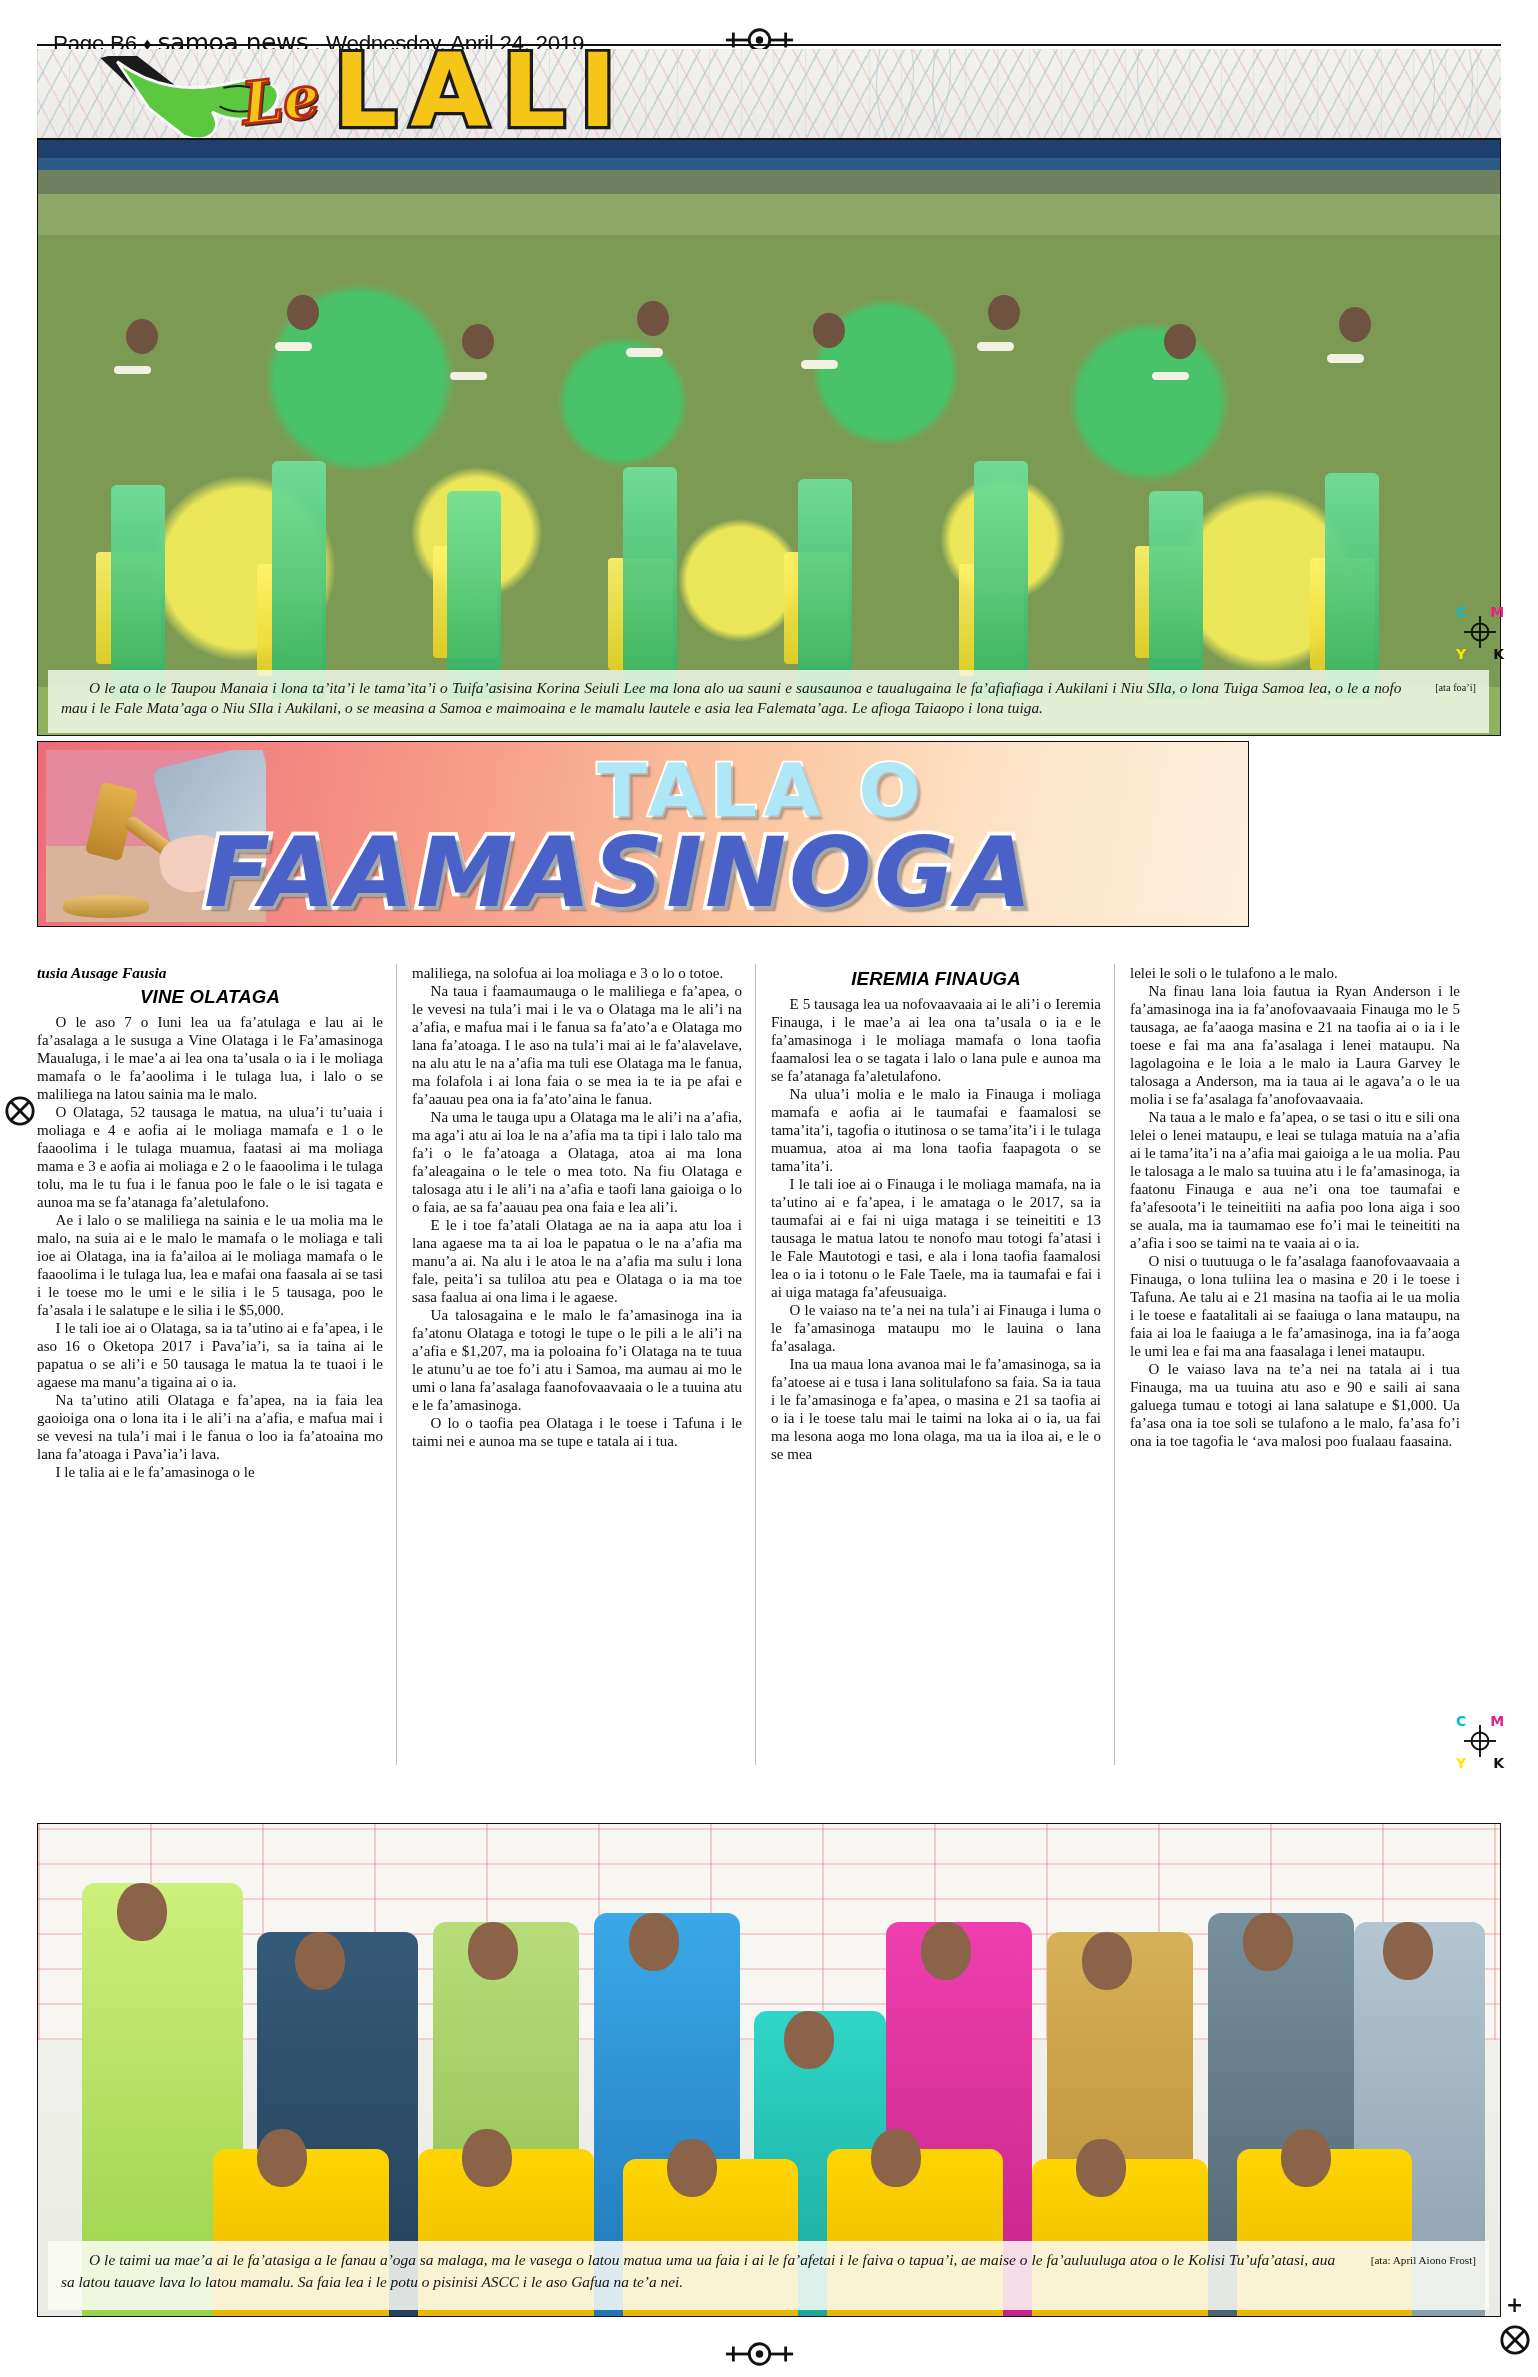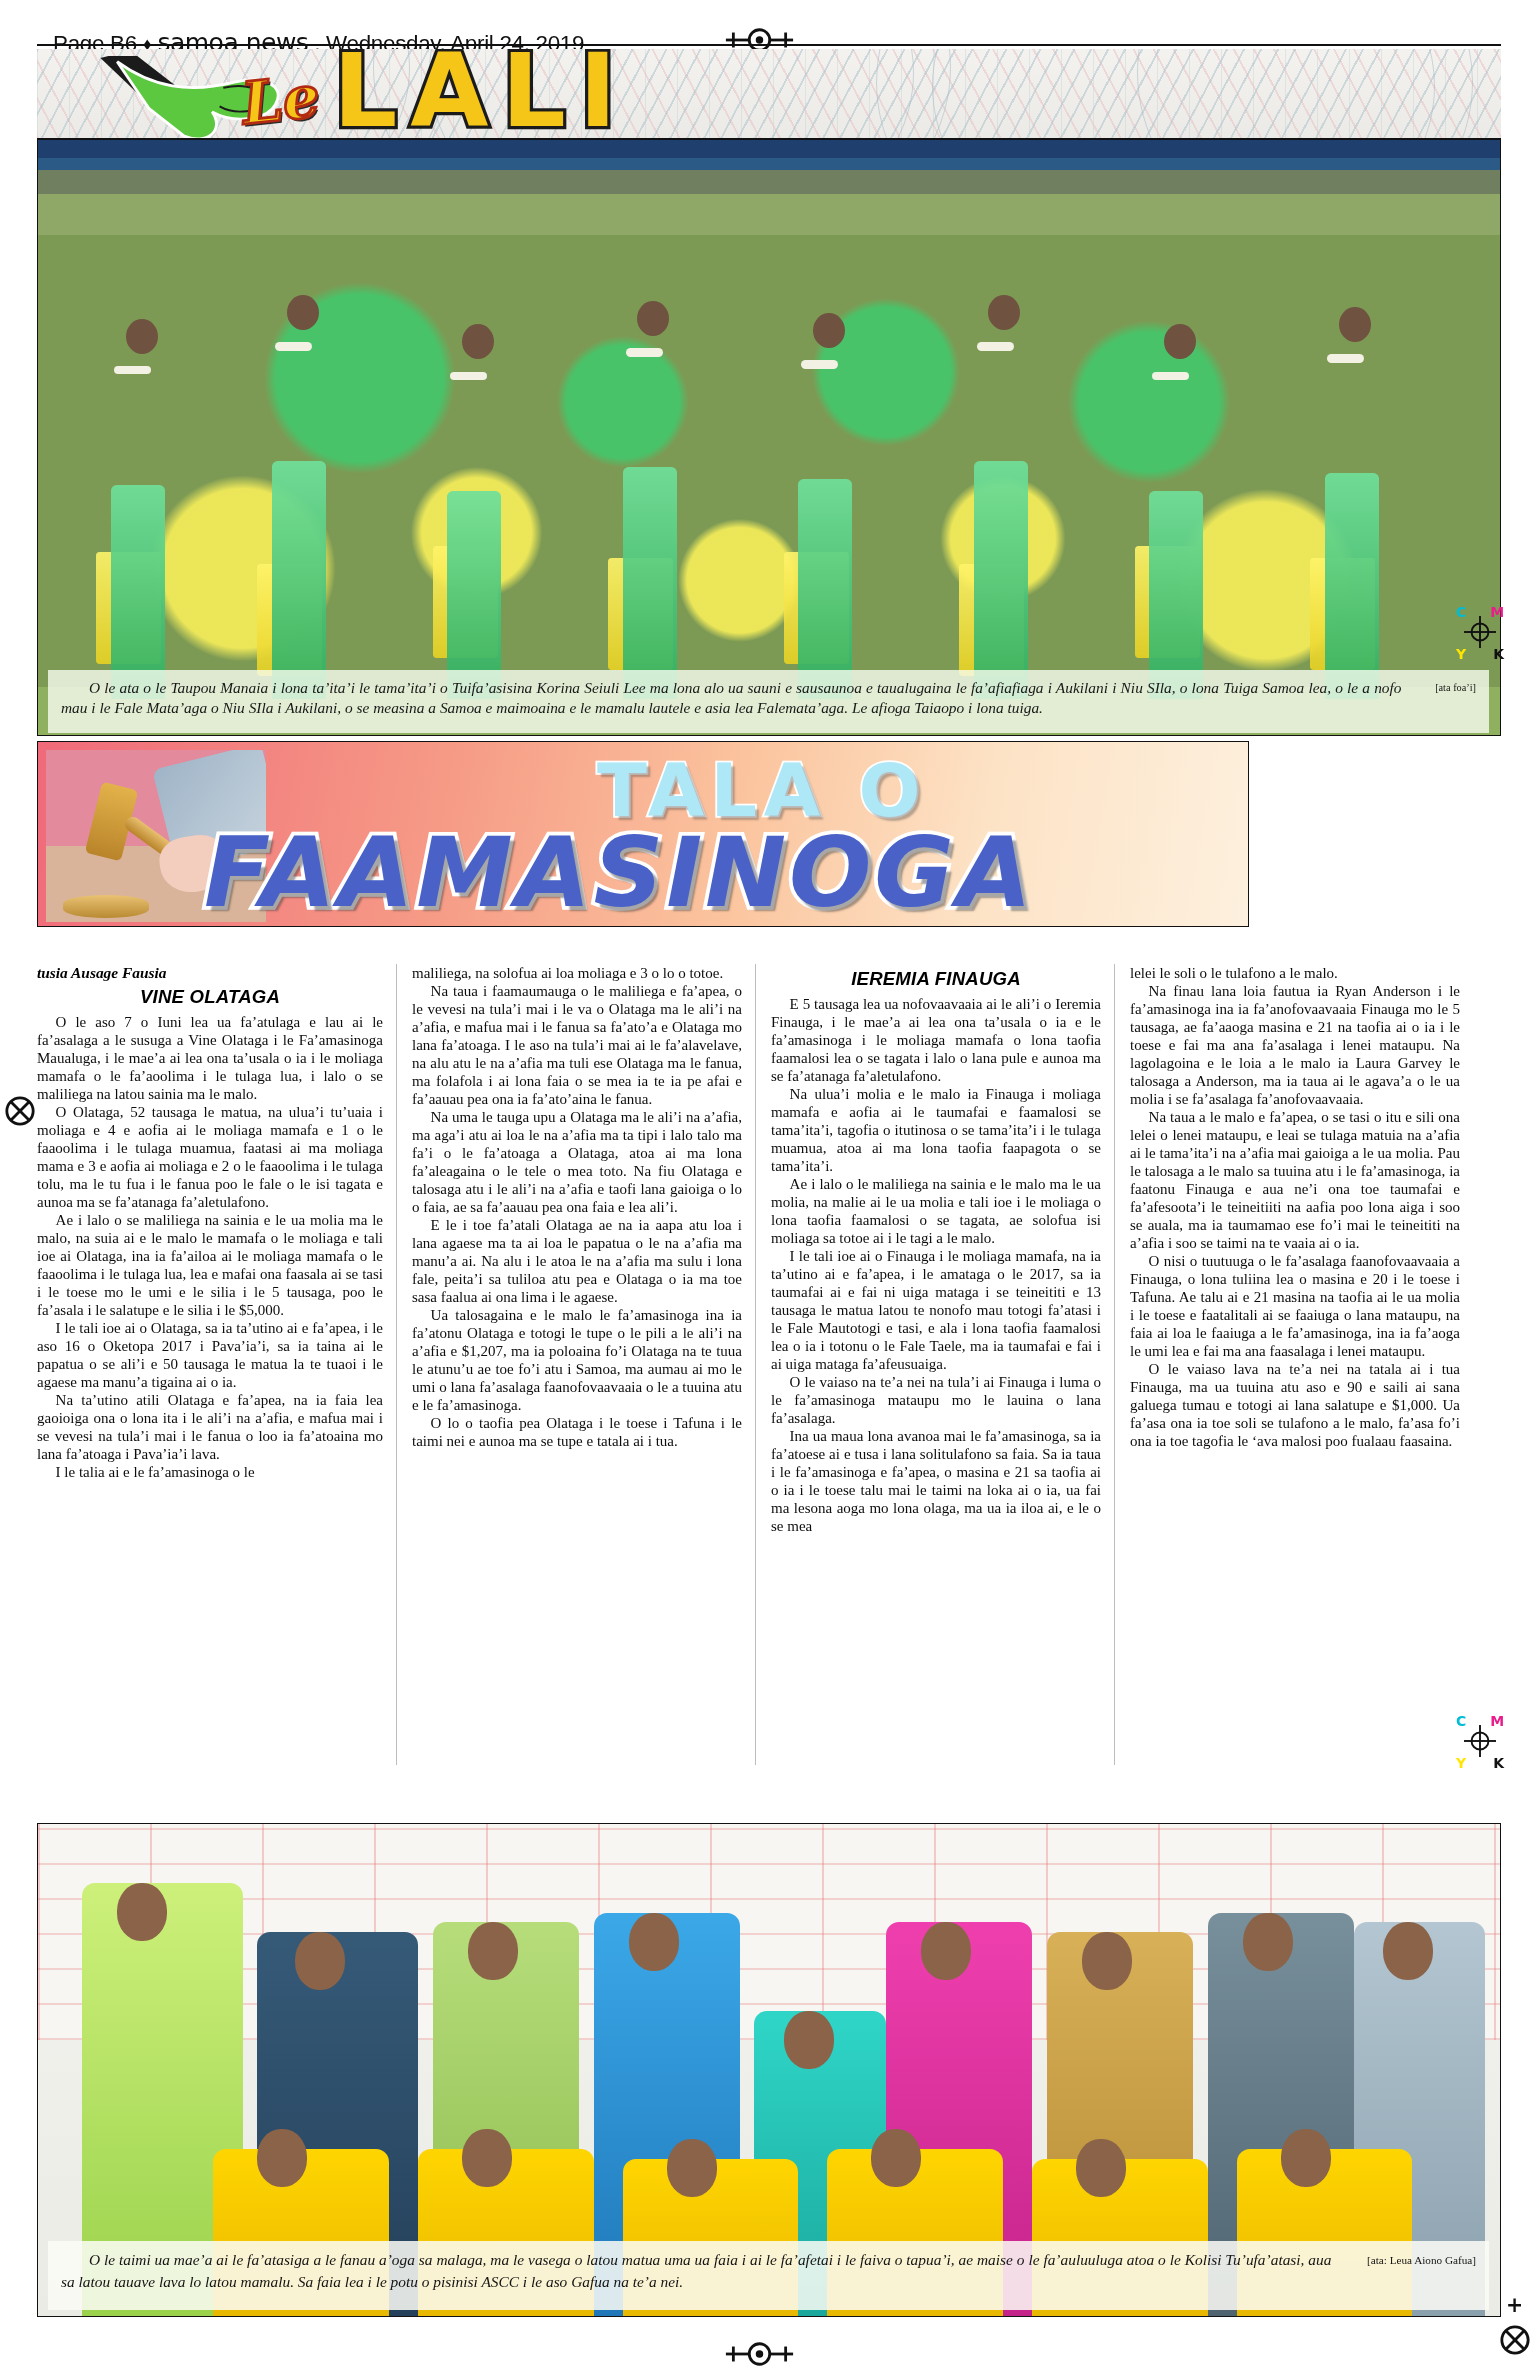--- a/index.html
+++ b/index.html
@@ -389,21 +389,20 @@
     <p class="ptext">E le i toe fa’atali Olataga ae na ia aapa atu loa i lana agaese ma ta ai loa le papatua o le na a’afia ma manu’a ai. Na alu i le atoa le na a’afia ma sulu i lona fale, peita’i sa tuliloa atu pea e Olataga o ia ma toe sasa faalua ai ona lima i le agaese.</p>
     <p class="ptext">Ua talosagaina e le malo le fa’amasinoga ina ia fa’atonu Olataga e totogi le tupe o le pili a le ali’i na a’afia e $1,207, ma ia poloaina fo’i Olataga na te tuua le atunu’u ae toe fo’i atu i Samoa, ma aumau ai mo le umi o lana fa’asalaga faanofovaavaaia o le a tuuina atu e le fa’amasinoga.</p>
     <p class="ptext">O lo o taofia pea Olataga i le toese i Tafuna i le taimi nei e aunoa ma se tupe e tatala ai i tua.</p>
     <p class="ptext"></p>
   </div>
 
   <div class="col">
     <div class="subhead">IEREMIA FINAUGA</div>
     <p class="ptext">E 5 tausaga lea ua nofovaavaaia ai le ali’i o Ieremia Finauga, i le mae’a ai lea ona ta’usala o ia e le fa’amasinoga i le moliaga mamafa o lona taofia faamalosi lea o se tagata i lalo o lana pule e aunoa ma se fa’atanaga fa’aletulafono.</p>
     <p class="ptext">Na ulua’i molia e le malo ia Finauga i moliaga mamafa e aofia ai le taumafai e faamalosi se tama’ita’i, tagofia o itutinosa o se tama’ita’i i le tulaga muamua, atoa ai ma lona taofia faapagota o se tama’ita’i.</p>
-    <p class="ptext">Ae i lalo o le maliliega na sainia e le malo ma le ua molia, na malie ai le ua molia e tali ioe i le moliaga o lona taofia faamalosi o se tagata, ae solofua isi moliaga sa totoe ai i le tagi a le malo.</p>
     <p class="ptext">I le tali ioe ai o Finauga i le moliaga mamafa, na ia ta’utino ai e fa’apea, i le amataga o le 2017, sa ia taumafai ai e fai ni uiga mataga i se teineititi e 13 tausaga le matua latou te nonofo mau totogi fa’atasi i le Fale Mautotogi e tasi, e ala i lona taofia faamalosi lea o ia i totonu o le Fale Taele, ma ia taumafai e fai i ai uiga mataga fa’afeusuaiga.</p>
     <p class="ptext">O le vaiaso na te’a nei na tula’i ai Finauga i luma o le fa’amasinoga mataupu mo le lauina o lana fa’asalaga.</p>
     <p class="ptext">Ina ua maua lona avanoa mai le fa’amasinoga, sa ia fa’atoese ai e tusa i lana solitulafono sa faia. Sa ia taua i le fa’amasinoga e fa’apea, o masina e 21 sa taofia ai o ia i le toese talu mai le taimi na loka ai o ia, ua fai ma lesona aoga mo lona olaga, ma ua ia iloa ai, e le o se mea</p>
   </div>
 
   <div class="col">
     <p class="ptext" style="text-indent:0">lelei le soli o le tulafono a le malo.</p>
     <p class="ptext">Na finau lana loia fautua ia Ryan Anderson i le fa’amasinoga ina ia fa’anofovaavaaia Finauga mo le 5 tausaga, ae fa’aaoga masina e 21 na taofia ai o ia i le toese e fai ma ana fa’asalaga i lenei mataupu. Na lagolagoina e le loia a le malo ia Laura Garvey le talosaga a Anderson, ma ia taua ai le agava’a o le ua molia i se fa’asalaga fa’anofovaavaaia.</p>
     <p class="ptext">Na taua a le malo e fa’apea, o se tasi o itu e sili ona lelei o lenei mataupu, e leai se tulaga matuia na a’afia ai le tama’ita’i na a’afia mai gaioiga a le ua molia. Pau le talosaga a le malo sa tuuina atu i le fa’amasinoga, ia faatonu Finauga e aua ne’i ona toe taumafai e fa’afesoota’i le teineitiiti na aafia poo lona aiga i soo se auala, ma ia taumamao ese fo’i mai le teineititi na a’afia i soo se taimi na te vaaia ai o ia.</p>
     <p class="ptext">O nisi o tuutuuga o le fa’asalaga faanofovaavaaia a Finauga, o lona tuliina lea o masina e 20 i le toese i Tafuna. Ae talu ai e 21 masina na taofia ai le ua molia i le toese e faatalitali ai se faaiuga o lana mataupu, na faia ai loa le faaiuga a le fa’amasinoga, ina ia fa’aoga le umi lea e fai ma ana faasalaga i lenei mataupu.</p>
@@ -449,21 +448,21 @@
   <div class="face" style="left:43%;  top:64%;"></div>
   <div class="person" style="left:54%; width:12%; height:34%; background:linear-gradient(#ffd500,#e8b800);"></div>
   <div class="face" style="left:57%;  top:62%;"></div>
   <div class="person" style="left:68%; width:12%; height:32%; background:linear-gradient(#ffd500,#e8b800);"></div>
   <div class="face" style="left:71%;  top:64%;"></div>
   <div class="person" style="left:82%; width:12%; height:34%; background:linear-gradient(#ffd500,#e8b800);"></div>
   <div class="face" style="left:85%;  top:62%;"></div>
 </div>
 
 <div id="cap-bot">
-  <span class="credit">[ata: Leua Aiono Gafua]</span>
+  <span class="credit">[ata: April Aiono Frost]</span>
   <span>O le taimi ua mae’a ai le fa’atasiga a le fanau a’oga sa malaga, ma le vasega o latou matua uma ua faia i ai le fa’afetai i le faiva o tapua’i, ae maise o le fa’auluuluga atoa o le Kolisi Tu’ufa’atasi, aua sa latou tauave lava lo latou mamalu. Sa faia lea i le potu o pisinisi ASCC i le aso Gafua na te’a nei.</span>
 </div>
 
 <div class="cmyk" style="left:1454px; top:604px;">
   <span class="c">C</span>
   <span class="m">M</span>
   <span class="y">Y</span>
   <span class="k">K</span>
   <svg width="32" height="32" viewBox="0 0 34 34">
     <line x1="0" y1="17" x2="34" y2="17" stroke="#111" stroke-width="2"></line>

